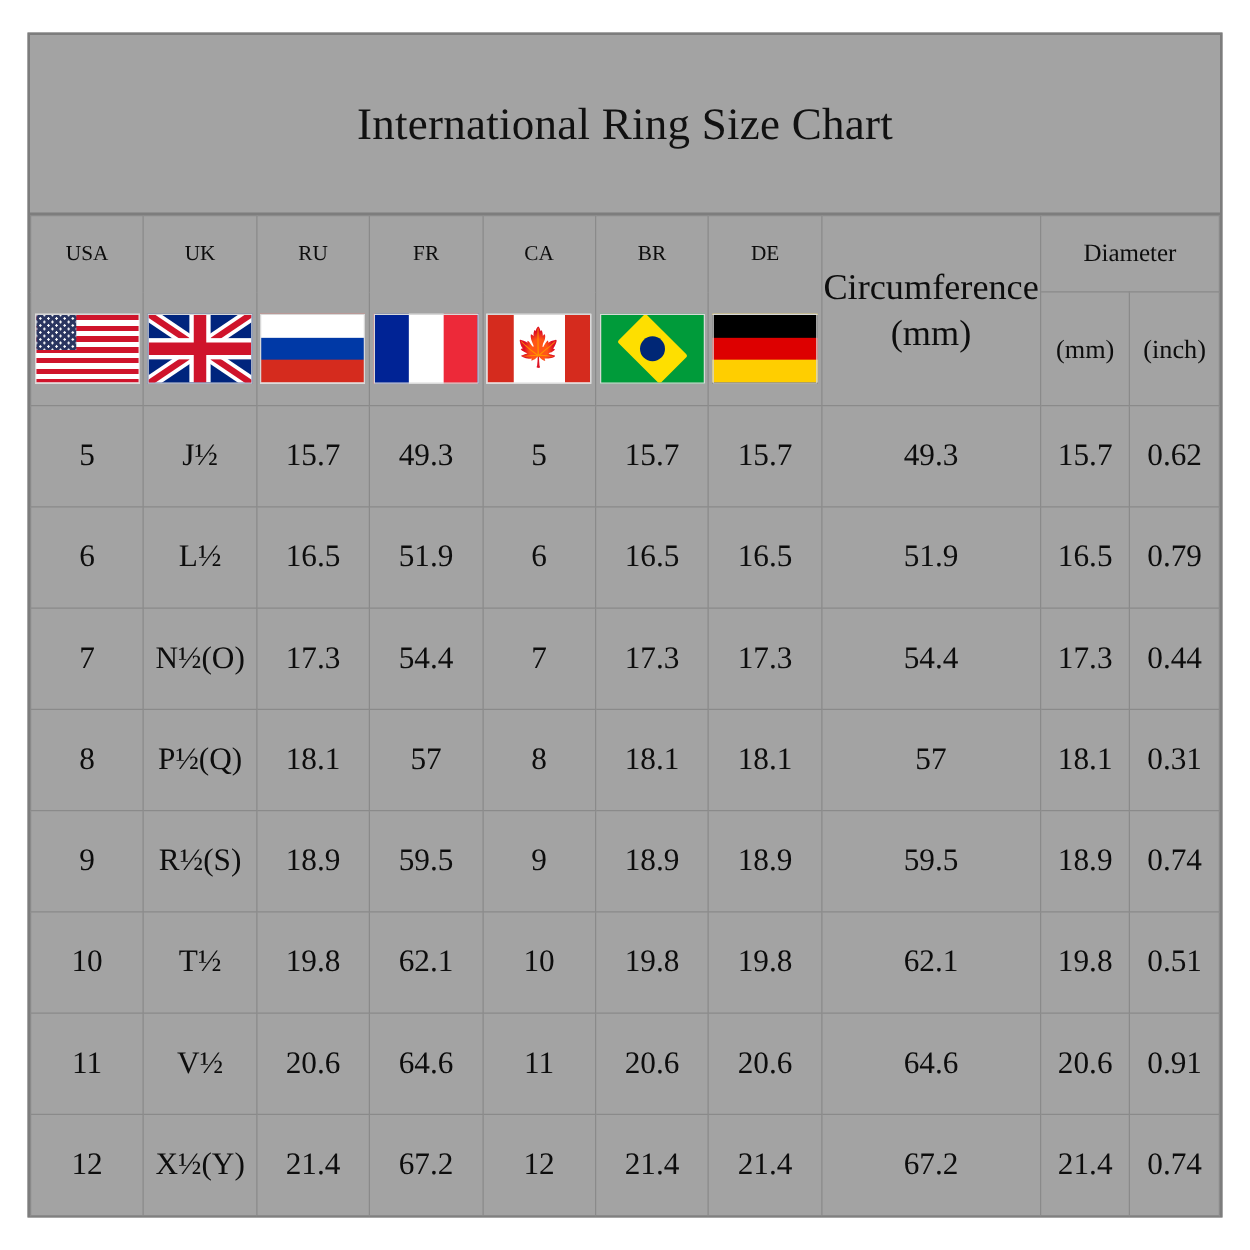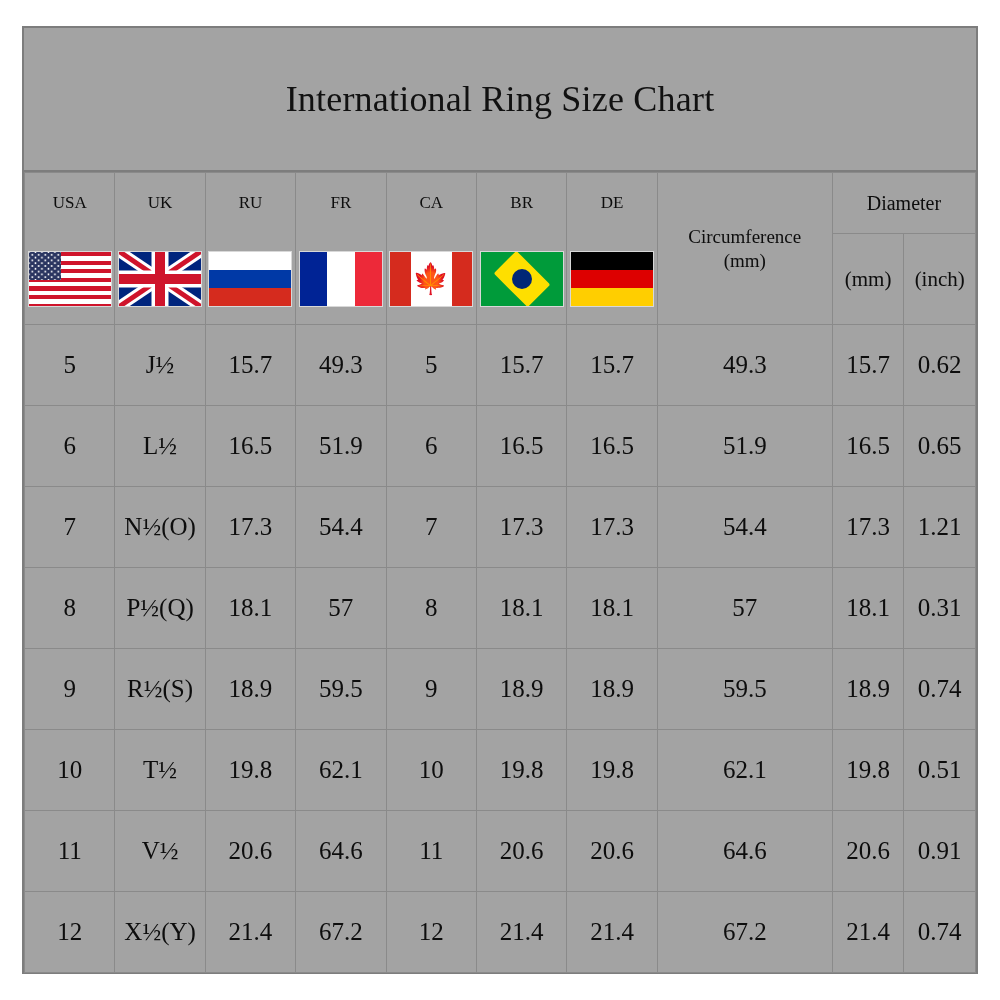--- a/index.html
+++ b/index.html
@@ -63,21 +63,21 @@
     height: 58px;
     padding: 0;
     border-bottom: none !important;
   }
   .flag-cell {
     height: 88px;
     border-top: none !important;
     padding: 0;
   }
   .span-head {
-    font-size: 19px;
+    font-size: 29px;
     line-height: 1.25;
   }
   .diam-top {
     font-size: 20px;
     height: 58px;
   }
   .diam-sub {
     font-size: 21px;
     height: 88px;
   }
@@ -274,33 +274,33 @@
         <tr>
           <td class="data-cell">6</td>
           <td class="data-cell">L½</td>
           <td class="data-cell">16.5</td>
           <td class="data-cell">51.9</td>
           <td class="data-cell">6</td>
           <td class="data-cell">16.5</td>
           <td class="data-cell">16.5</td>
           <td class="data-cell">51.9</td>
           <td class="data-cell">16.5</td>
-          <td class="data-cell">0.65</td>
+          <td class="data-cell">0.79</td>
         </tr>
         <tr>
           <td class="data-cell">7</td>
           <td class="data-cell">N½(O)</td>
           <td class="data-cell">17.3</td>
           <td class="data-cell">54.4</td>
           <td class="data-cell">7</td>
           <td class="data-cell">17.3</td>
           <td class="data-cell">17.3</td>
           <td class="data-cell">54.4</td>
           <td class="data-cell">17.3</td>
-          <td class="data-cell">1.21</td>
+          <td class="data-cell">0.44</td>
         </tr>
         <tr>
           <td class="data-cell">8</td>
           <td class="data-cell">P½(Q)</td>
           <td class="data-cell">18.1</td>
           <td class="data-cell">57</td>
           <td class="data-cell">8</td>
           <td class="data-cell">18.1</td>
           <td class="data-cell">18.1</td>
           <td class="data-cell">57</td>

